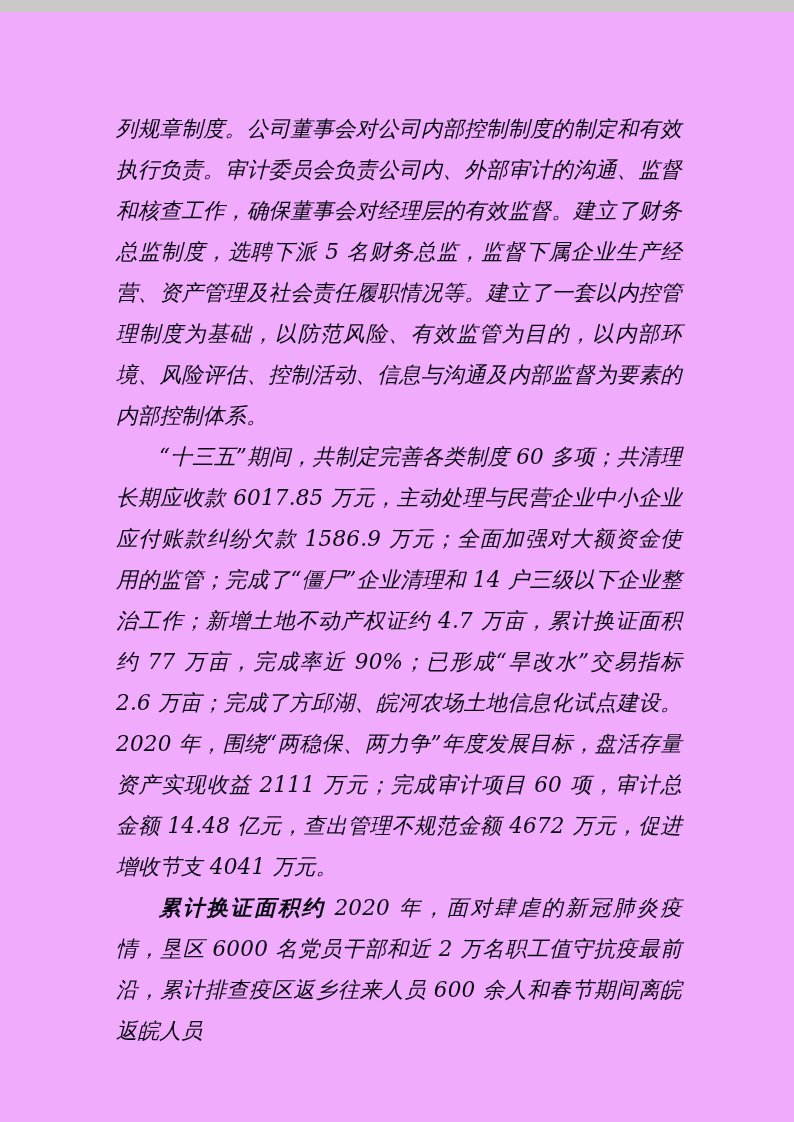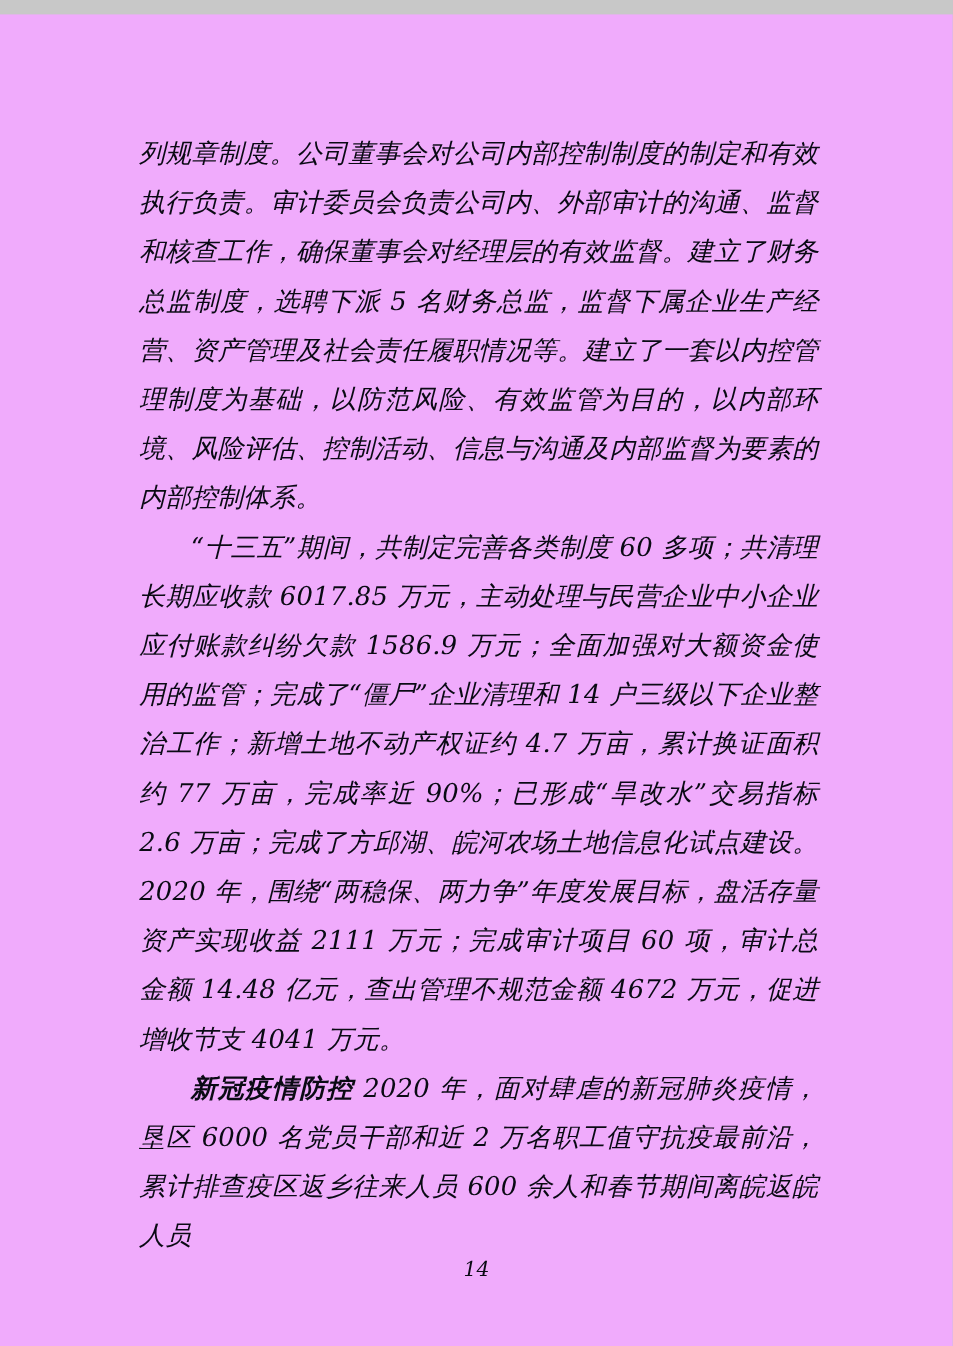--- a/index.html
+++ b/index.html
@@ -64,18 +64,17 @@
 <body>
 
 <div class="page">
   <div class="content">
 
     <p class="para">列规章制度。公司董事会对公司内部控制制度的制定和有效执行负责。审计委员会负责公司内、外部审计的沟通、监督和核查工作，确保董事会对经理层的有效监督。建立了财务总监制度，选聘下派 5 名财务总监，监督下属企业生产经营、资产管理及社会责任履职情况等。建立了一套以内控管理制度为基础，以防范风险、有效监管为目的，以内部环境、风险评估、控制活动、信息与沟通及内部监督为要素的内部控制体系。</p>
 
     <p class="para indent">“十三五”期间，共制定完善各类制度 60 多项；共清理长期应收款 6017.85 万元，主动处理与民营企业中小企业应付账款纠纷欠款 1586.9 万元；全面加强对大额资金使用的监管；完成了“僵尸”企业清理和 14 户三级以下企业整治工作；新增土地不动产权证约 4.7 万亩，累计换证面积约 77 万亩，完成率近 90%；已形成“旱改水”交易指标 2.6 万亩；完成了方邱湖、皖河农场土地信息化试点建设。2020 年，围绕“两稳保、两力争”年度发展目标，盘活存量资产实现收益 2111 万元；完成审计项目 60 项，审计总金额 14.48 亿元，查出管理不规范金额 4672 万元，促进增收节支 4041 万元。</p>
 
 
-    <p class="para indent"><span class="lead-bold">新冠疫情防控</span><span> 2020 年，面对肆虐的新冠肺炎疫情，垦区 6000 名党员干部和近 2 万名职工值守抗疫最前沿，累计排查疫区返乡往来人员 600 余人和春节期间离皖返皖人员</span></p>
+    <p class="para indent"><span class="lead-bold">累计换证面积约</span><span> 2020 年，面对肆虐的新冠肺炎疫情，垦区 6000 名党员干部和近 2 万名职工值守抗疫最前沿，累计排查疫区返乡往来人员 600 余人和春节期间离皖返皖人员</span></p>
 
   </div>
 
-  <div class="page-number">14</div>
 </div>
 
 </body></html>

